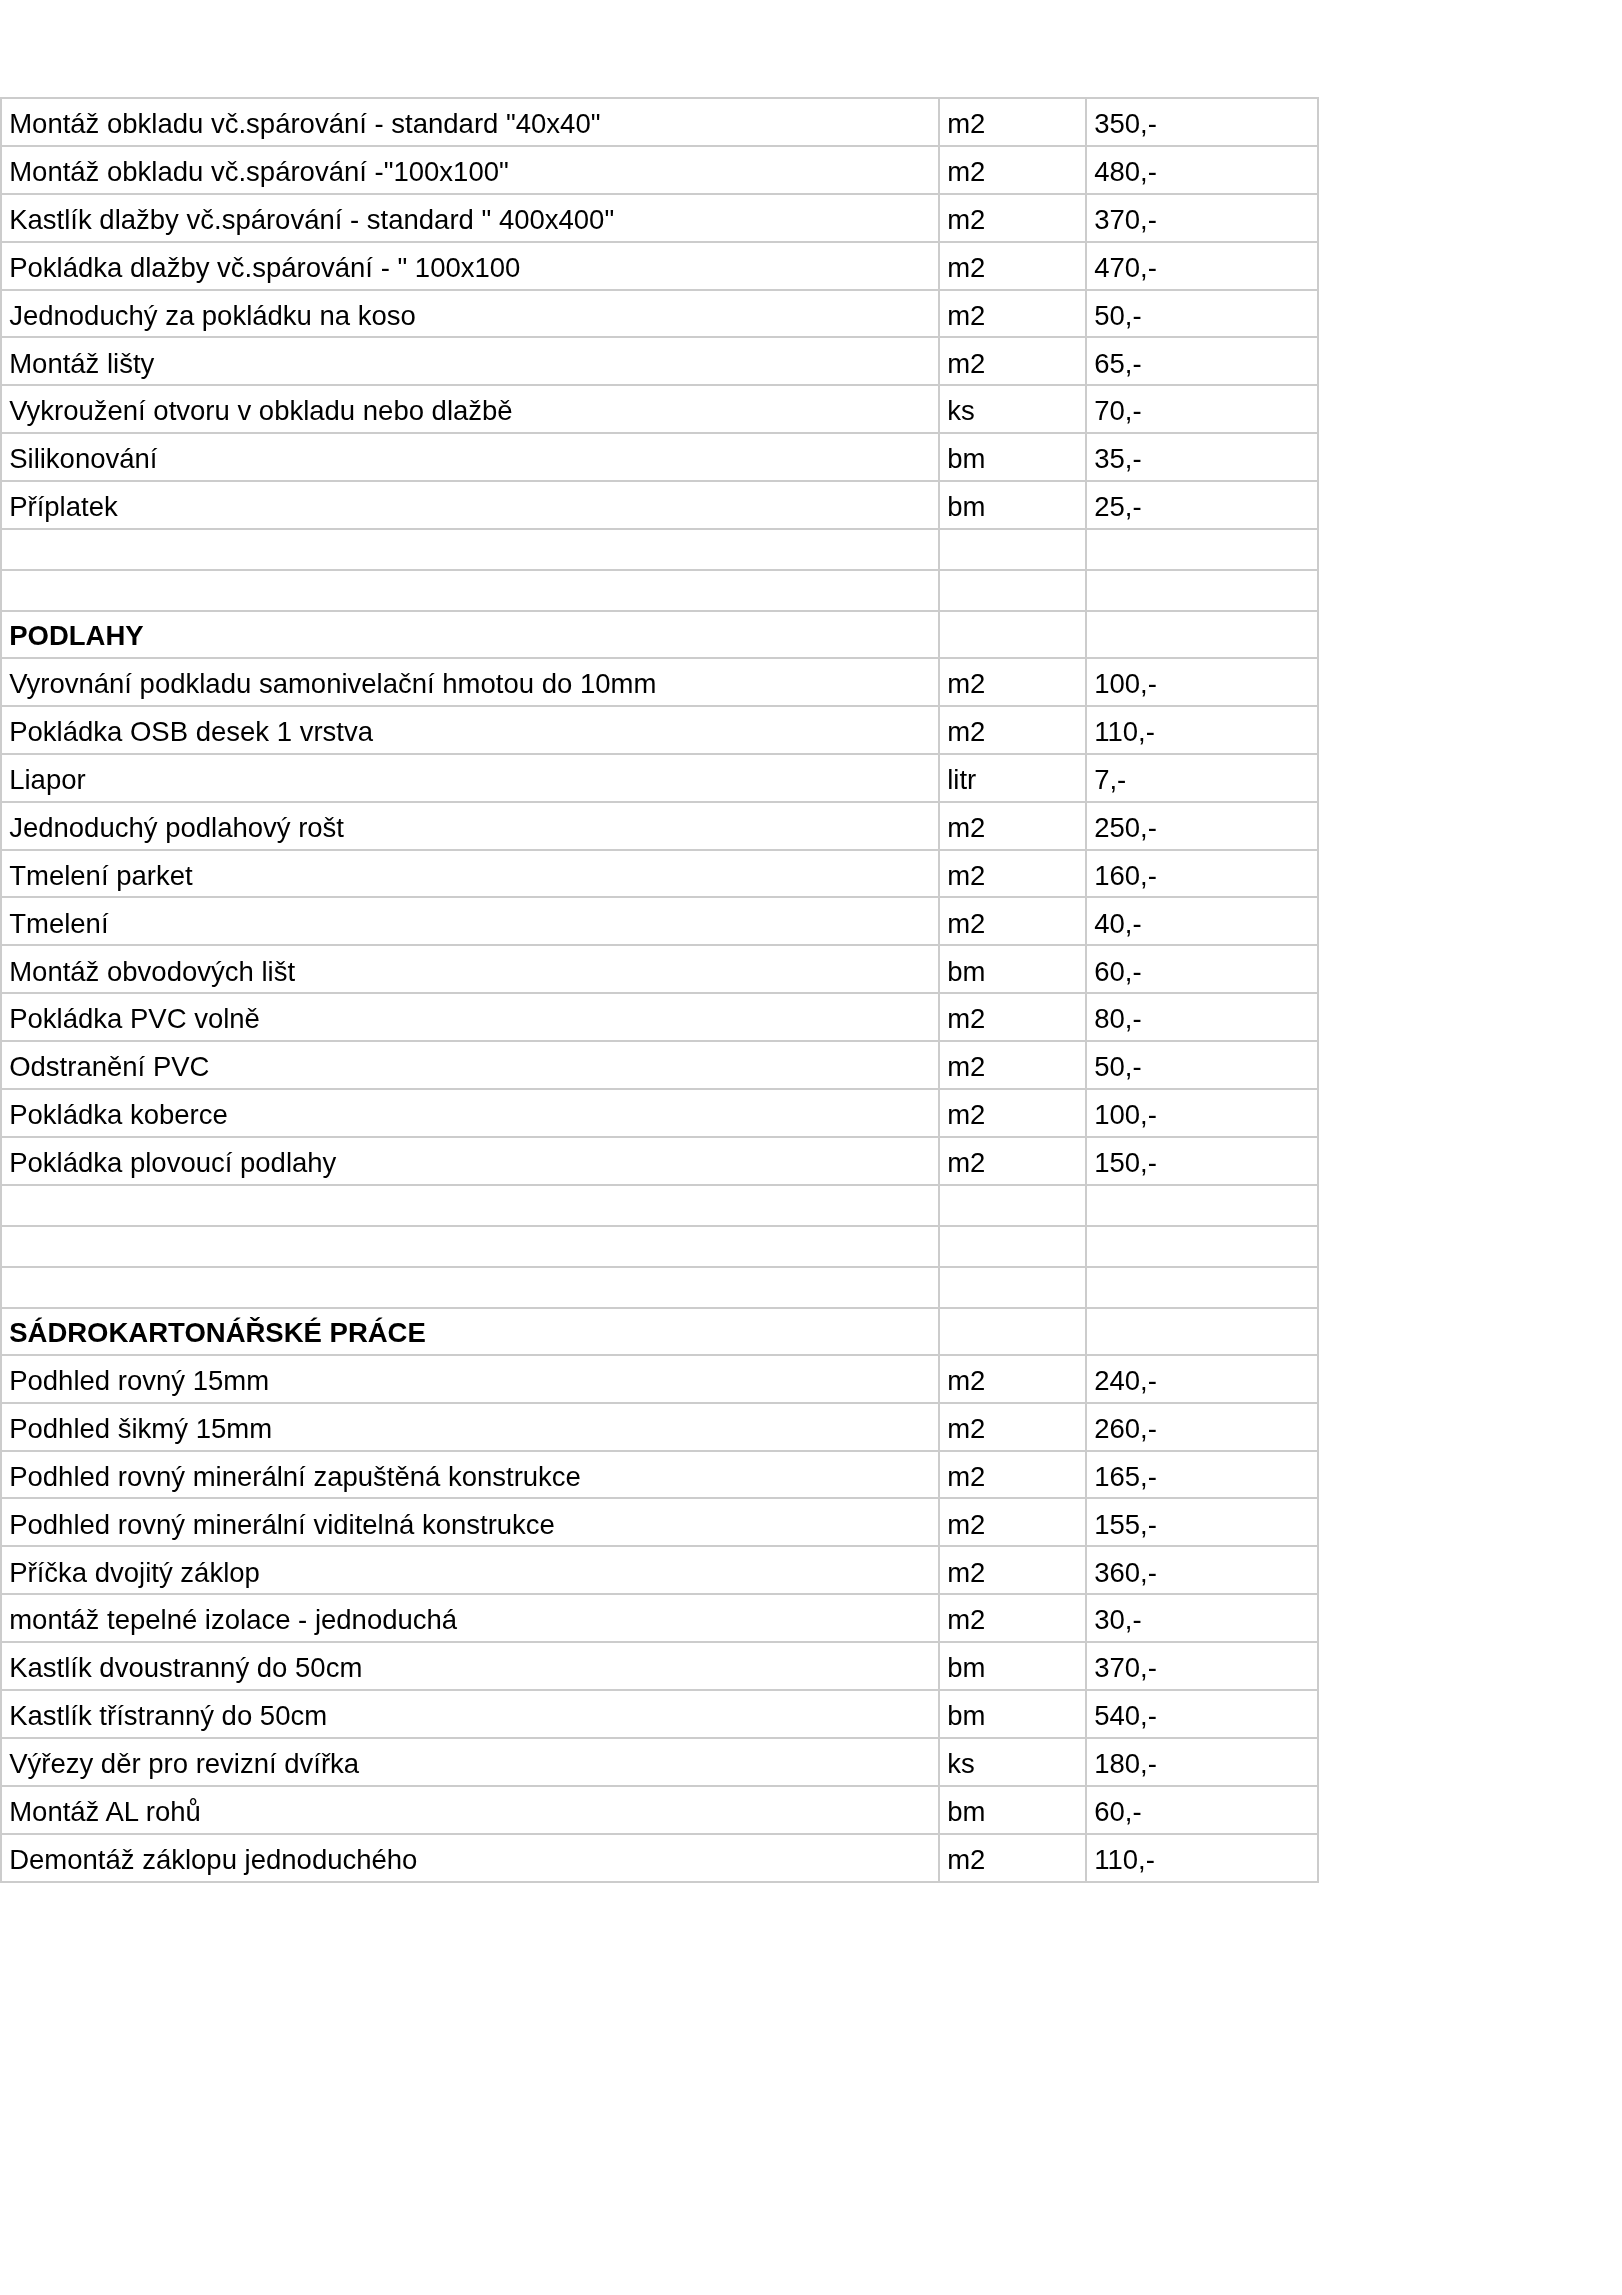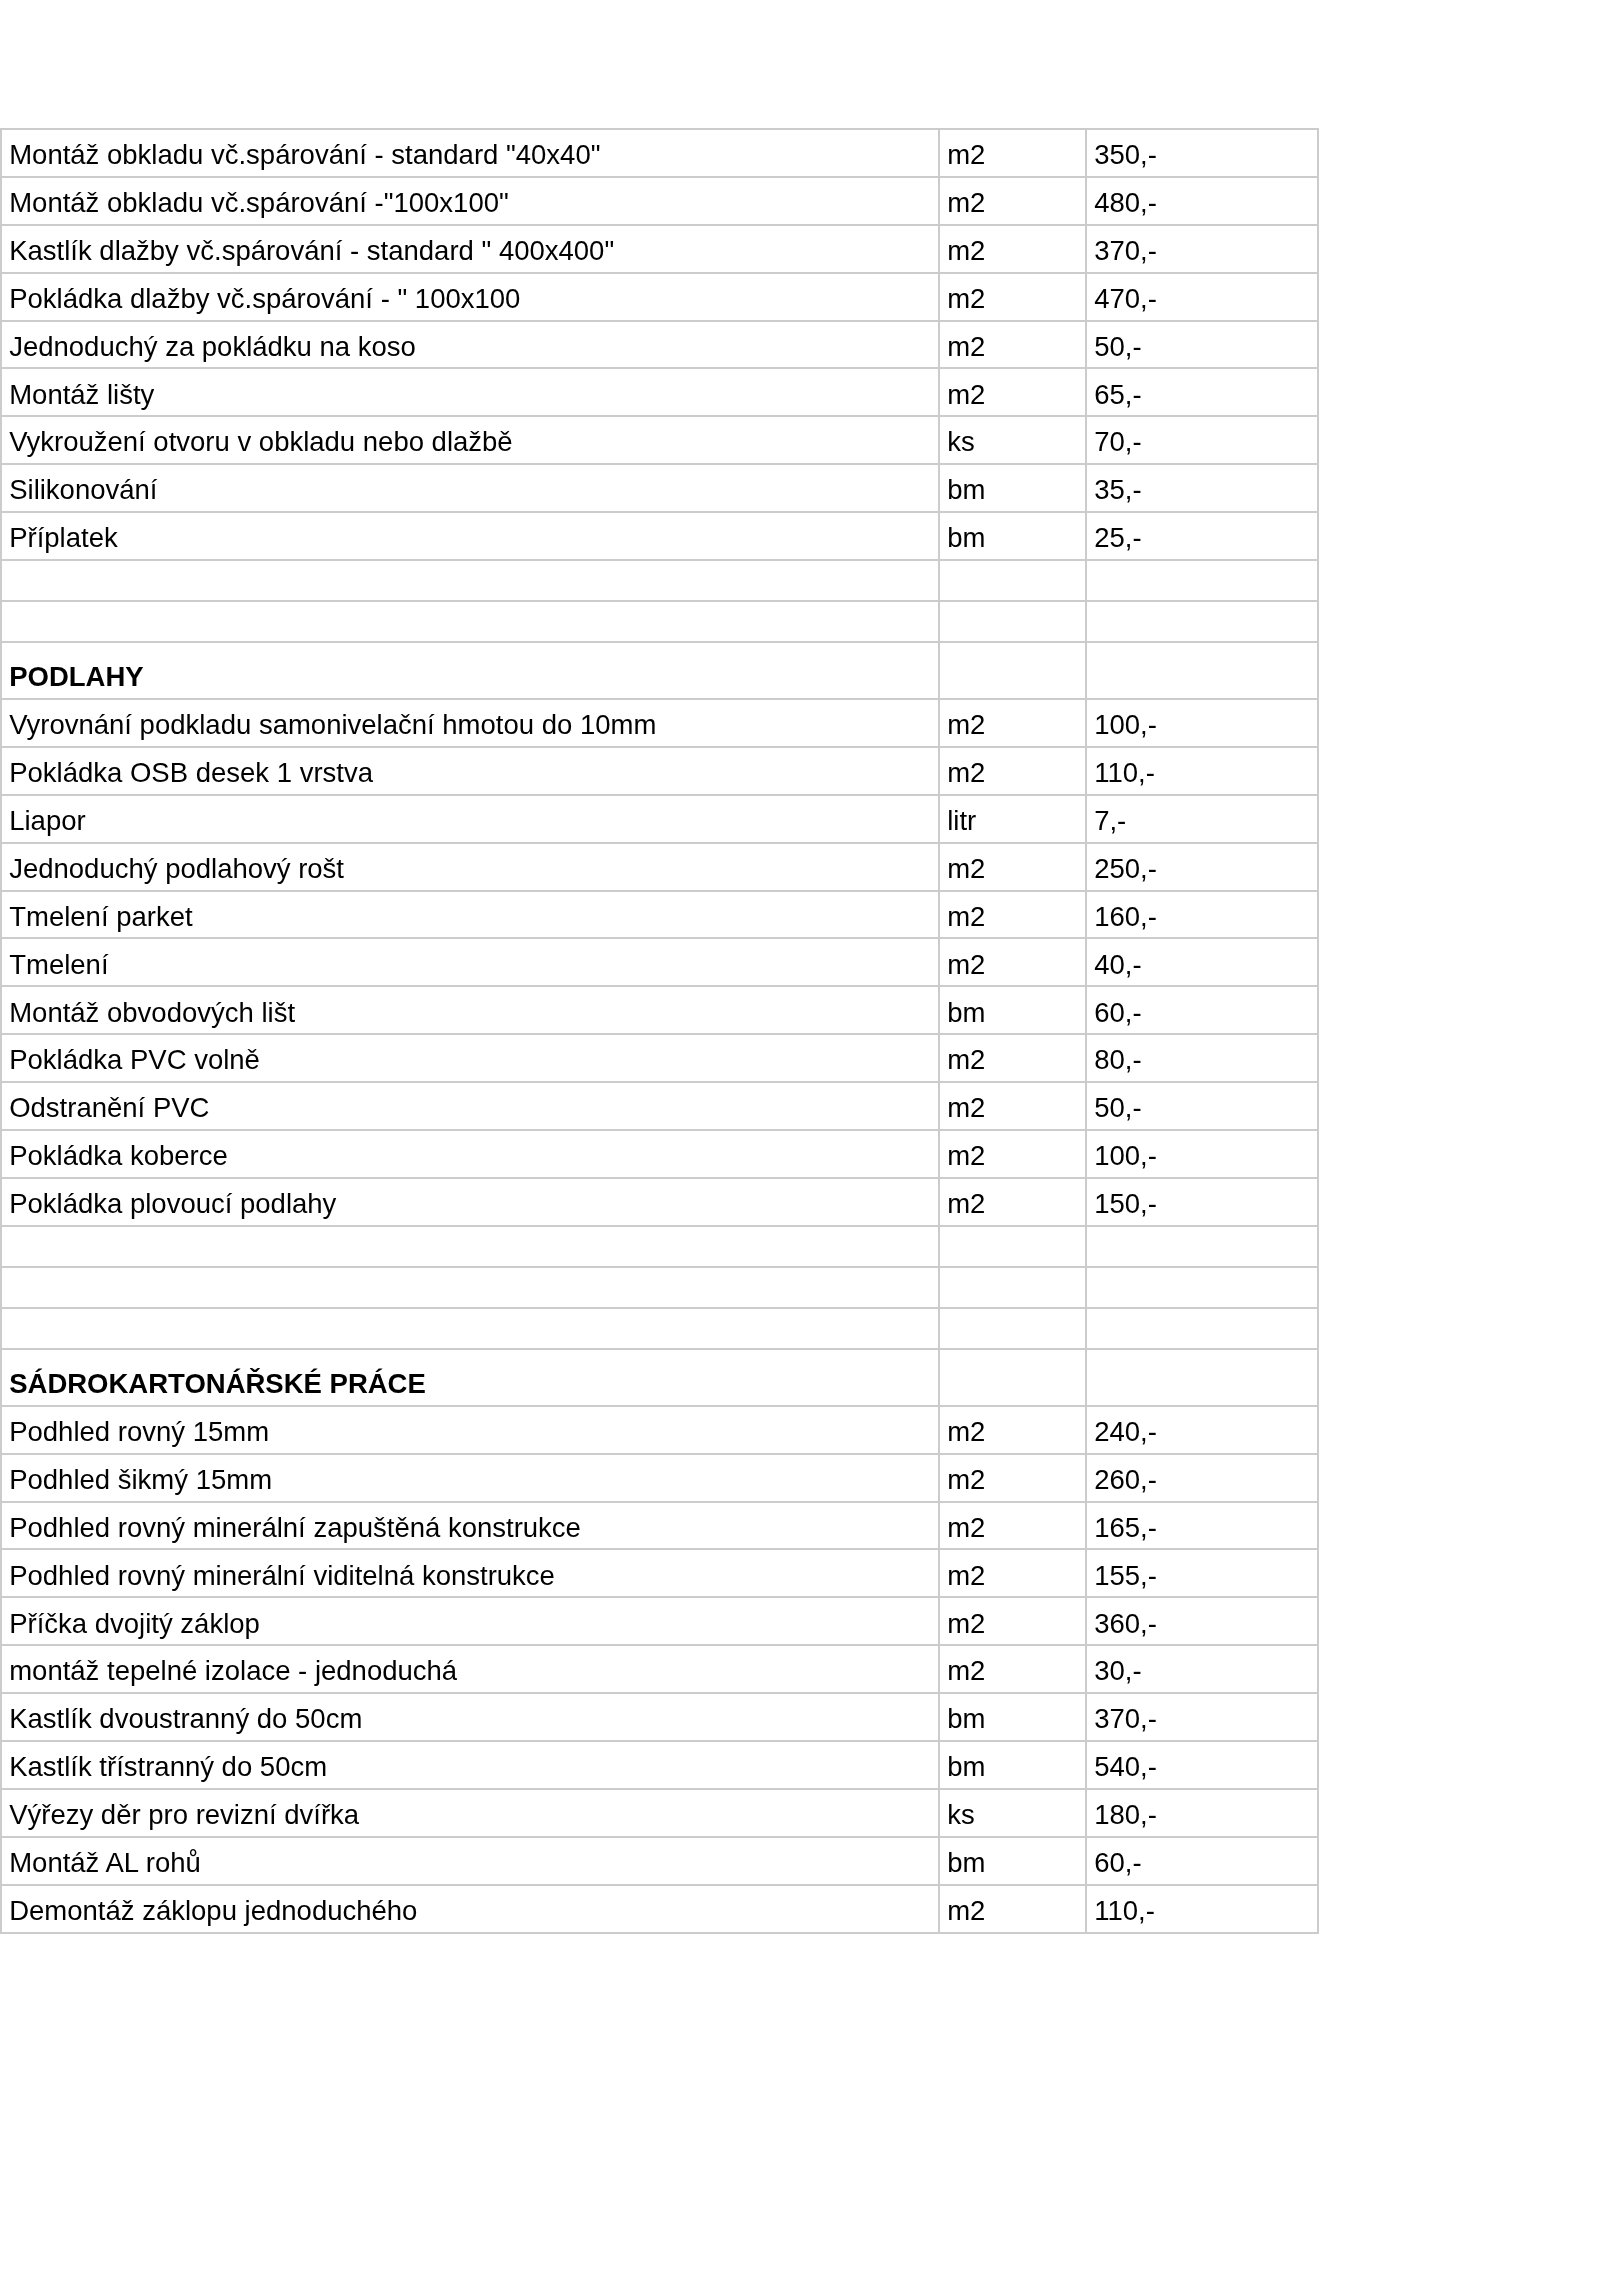--- a/index.html
+++ b/index.html
@@ -1,28 +1,28 @@
 <!DOCTYPE html>
 <html style="font-size:10.5px"><head>
 <meta charset="utf-8">
 <style>
   html, body { margin: 0; padding: 0; background: #ffffff; }
   body { width: 1622px; height: 2295px; position: relative; overflow: hidden;
          font-family: "Liberation Sans", sans-serif; color: #000; }
-  .sheet { position: absolute; left: 0; top: 97px; width: 1317px; margin-top: 31px; }
+  .sheet { position: absolute; left: 0; top: 97px; width: 1317px; }
   table.price-table { border-collapse: collapse; width: 1317px; table-layout: fixed; }
   table.price-table td { border: 2px solid #cccccc; padding: 0 0 0 7.2px;
          font-size: 27.5px; line-height: 1; white-space: nowrap; overflow: hidden;
          vertical-align: middle; }
   col.c-desc { width: 938px; }
   col.c-unit { width: 147px; }
   col.c-price { width: 232px; }
   tr.item td { height: 42px; padding-top: 3.9px; }
   tr.empty td { height: 39px; }
-  tr.section td { height: 42px; padding-top: 13px; }
+  tr.section td { height: 42px; padding-top: 3px; }
   tr.section td.desc { font-weight: bold; }
 </style>
 </head>
 <body>
 
 <div class="sheet">
   <table class="price-table">
     <colgroup>
       <col class="c-desc">
         <col class="c-unit">

